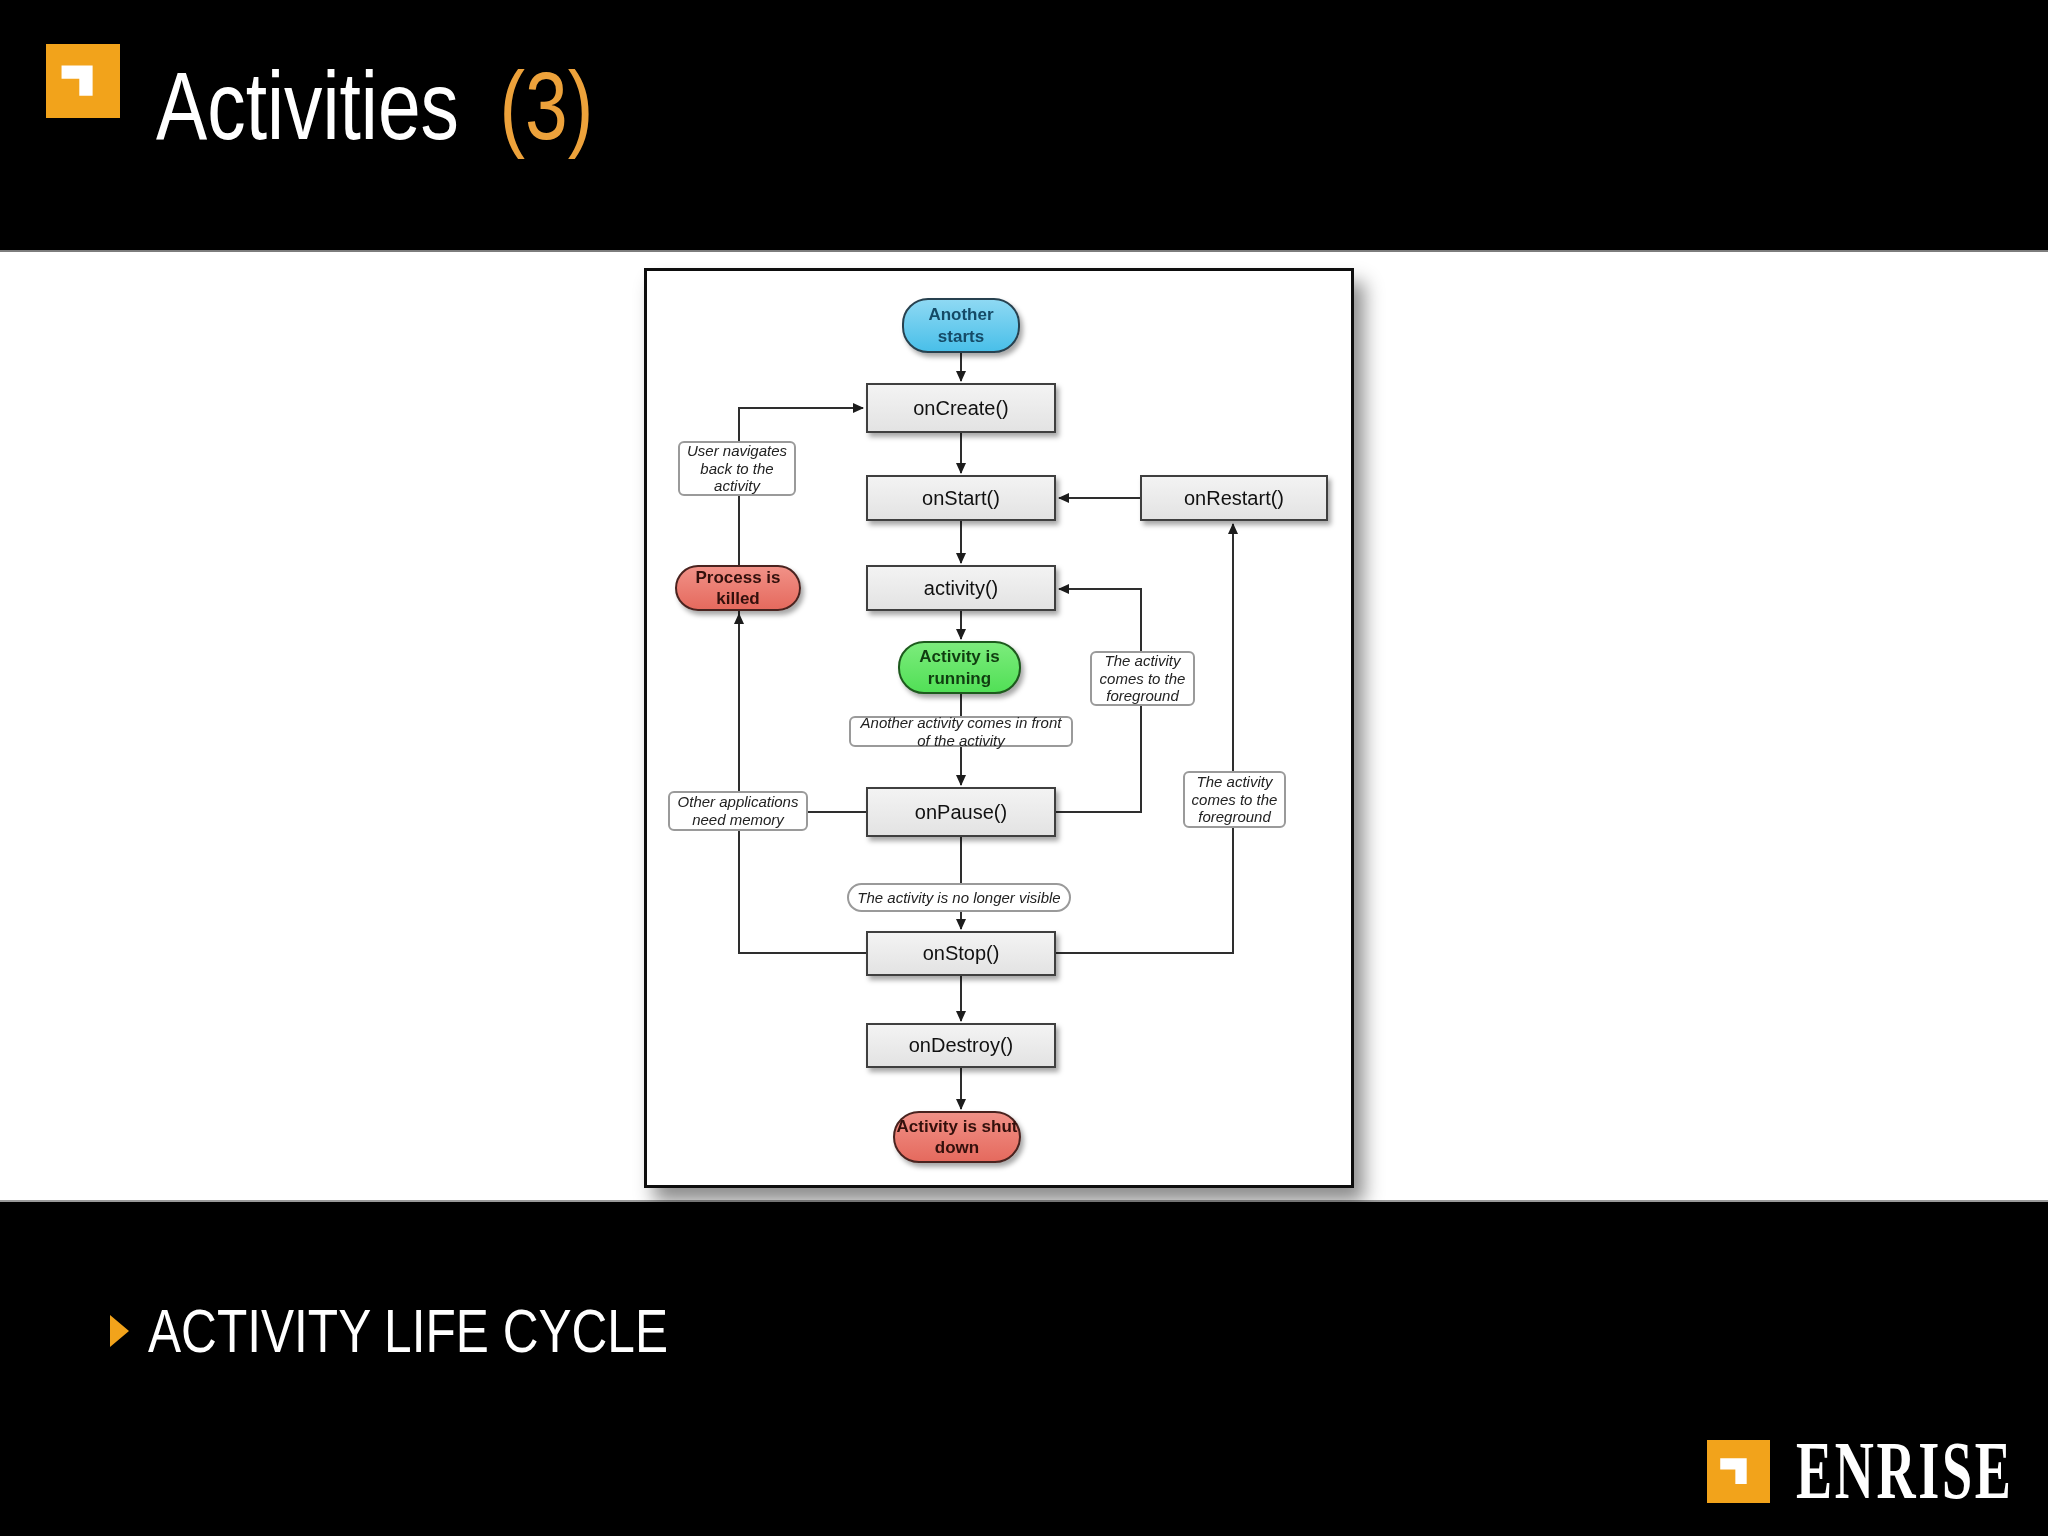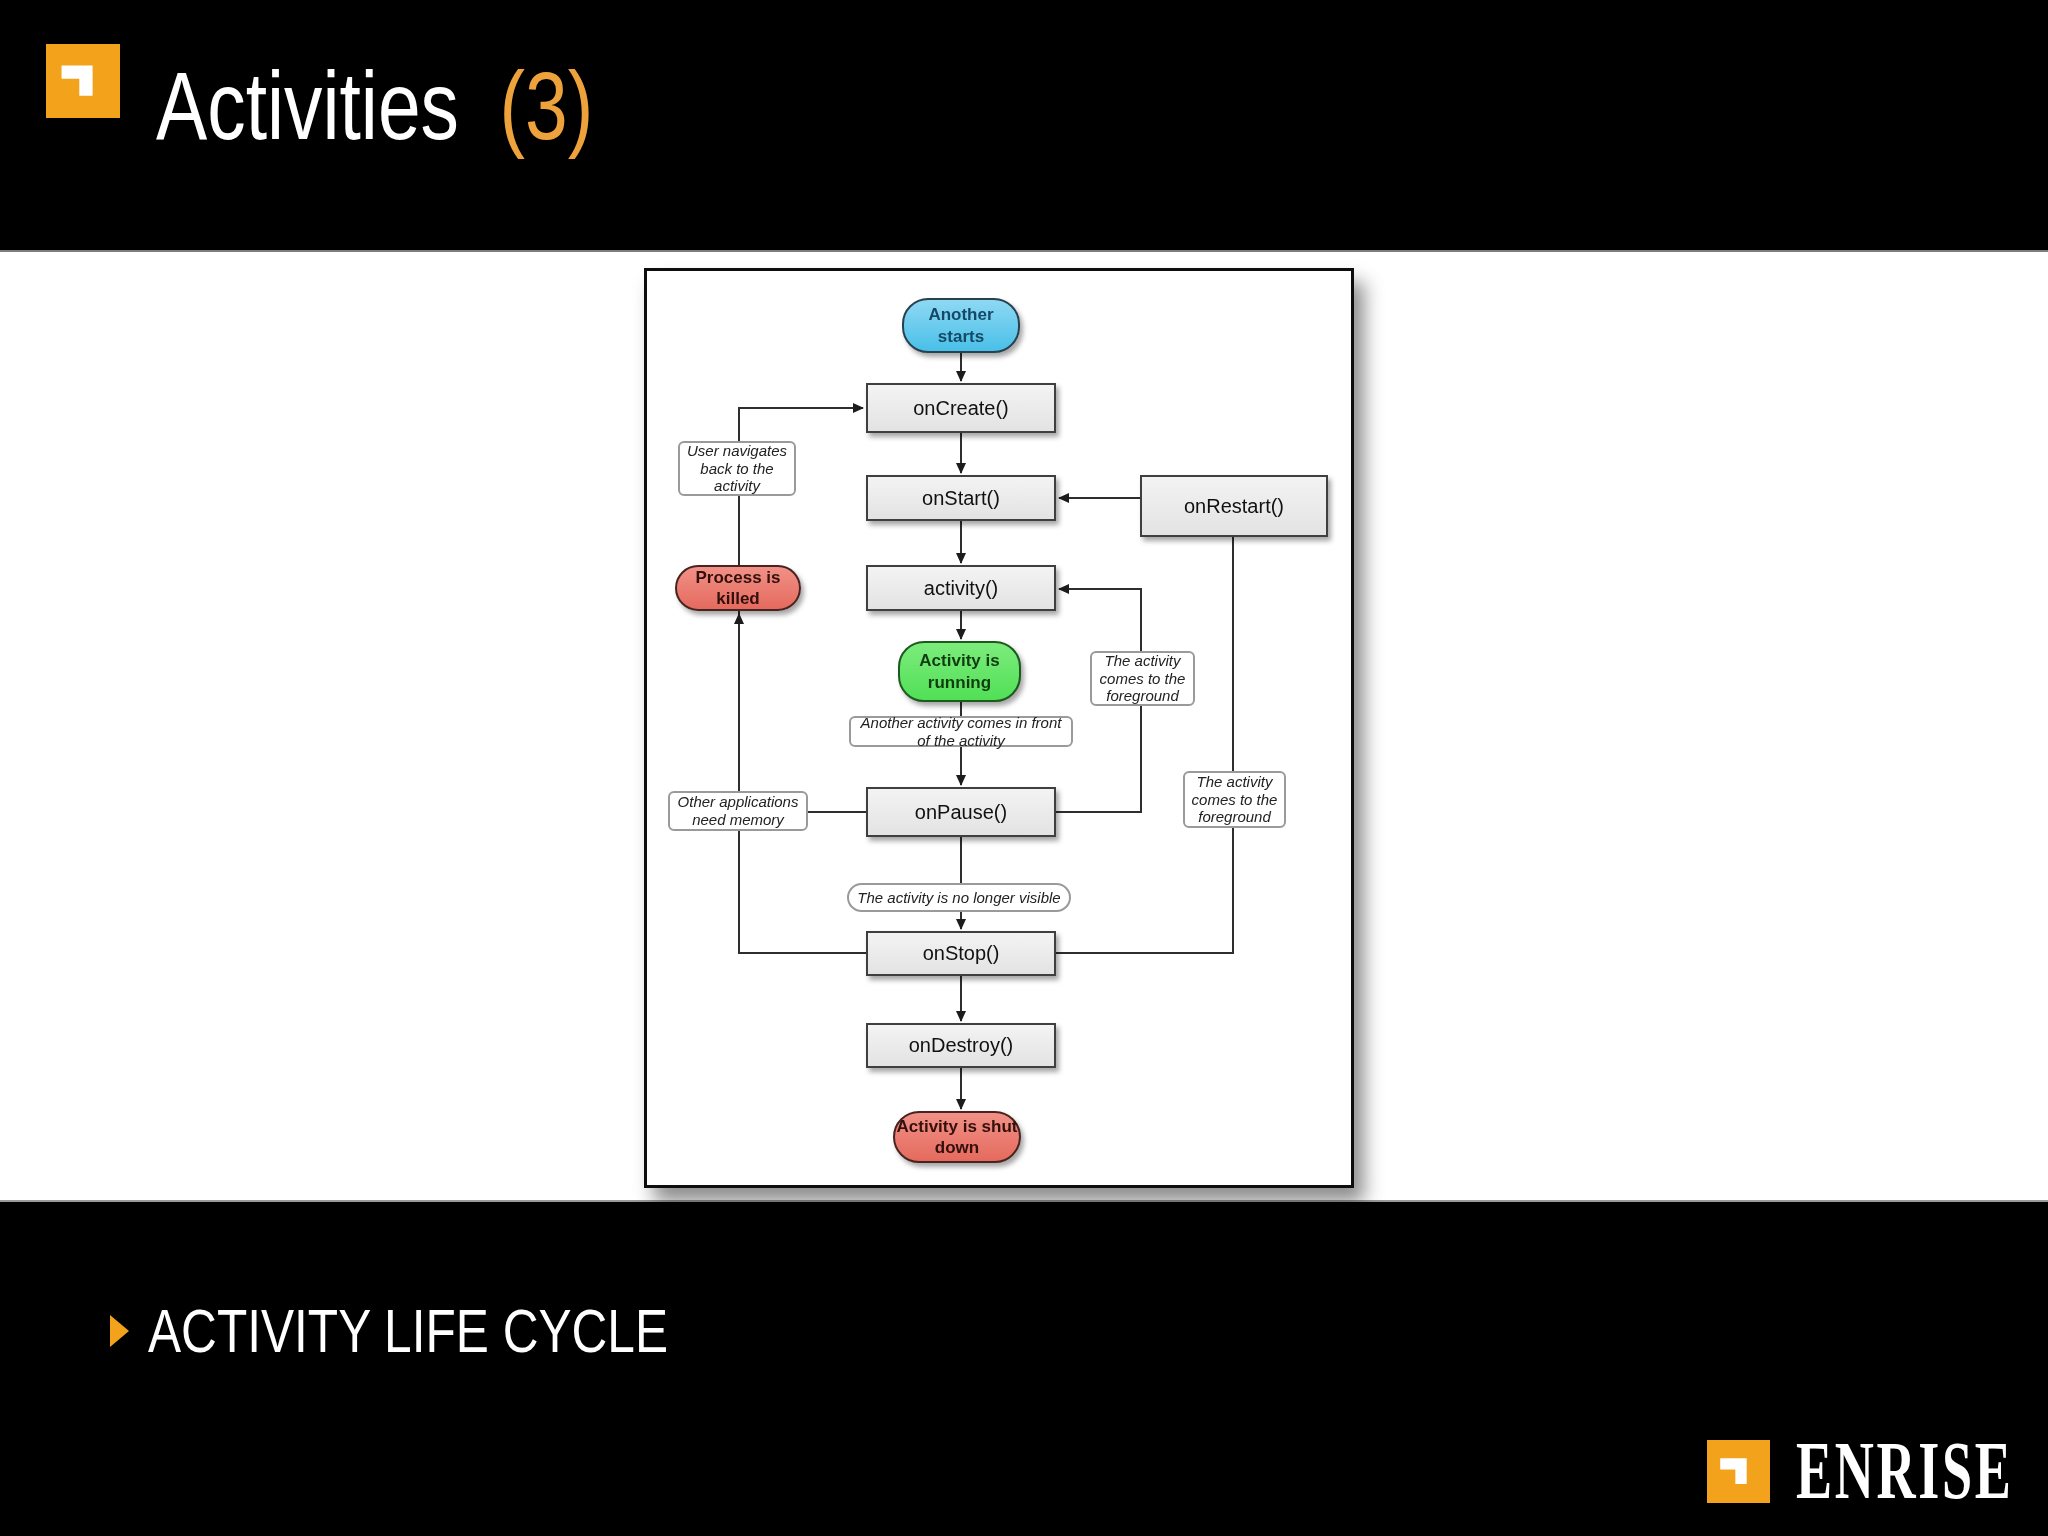--- a/index.html
+++ b/index.html
@@ -89,37 +89,37 @@
         <path d="M409,682 H586 V253" marker-end="url(#ah)"></path>
         <path d="M219,682 H92 V137 H216" marker-end="url(#ah)"></path>
         <path d="M92,420 V343" marker-end="url(#ah)"></path>
         <path d="M161,541 H219"></path>
       </g>
     </svg>
 
     <div class="node pill blue" style="left:255px;top:27px;width:118px;height:55px;">
       <span>Another starts</span>
     </div>
-    <div class="node pill green" style="left:251px;top:370px;width:123px;height:61px;">
+    <div class="node pill green" style="left:251px;top:370px;width:123px;height:53px;">
       <span>Activity is running</span>
     </div>
     <div class="node pill red" style="left:28px;top:294px;width:126px;height:46px;">
       <span>Process is killed</span>
     </div>
     <div class="node pill red" style="left:246px;top:840px;width:128px;height:52px;">
       <span>Activity is shut down</span>
     </div>
 
     <div class="node gbox" style="left:219px;top:112px;width:190px;height:50px;">
       <span>onCreate()</span>
     </div>
     <div class="node gbox" style="left:219px;top:204px;width:190px;height:46px;">
       <span>onStart()</span>
     </div>
-    <div class="node gbox" style="left:493px;top:204px;width:188px;height:62px;justify-content:center;">
+    <div class="node gbox" style="left:493px;top:204px;width:188px;height:46px;justify-content:center;">
       <span>onRestart()</span>
     </div>
     <div class="node gbox" style="left:219px;top:294px;width:190px;height:46px;">
       <span>activity()</span>
     </div>
     <div class="node gbox" style="left:219px;top:516px;width:190px;height:50px;">
       <span>onPause()</span>
     </div>
     <div class="node gbox" style="left:219px;top:660px;width:190px;height:45px;">
       <span>onStop()</span>

